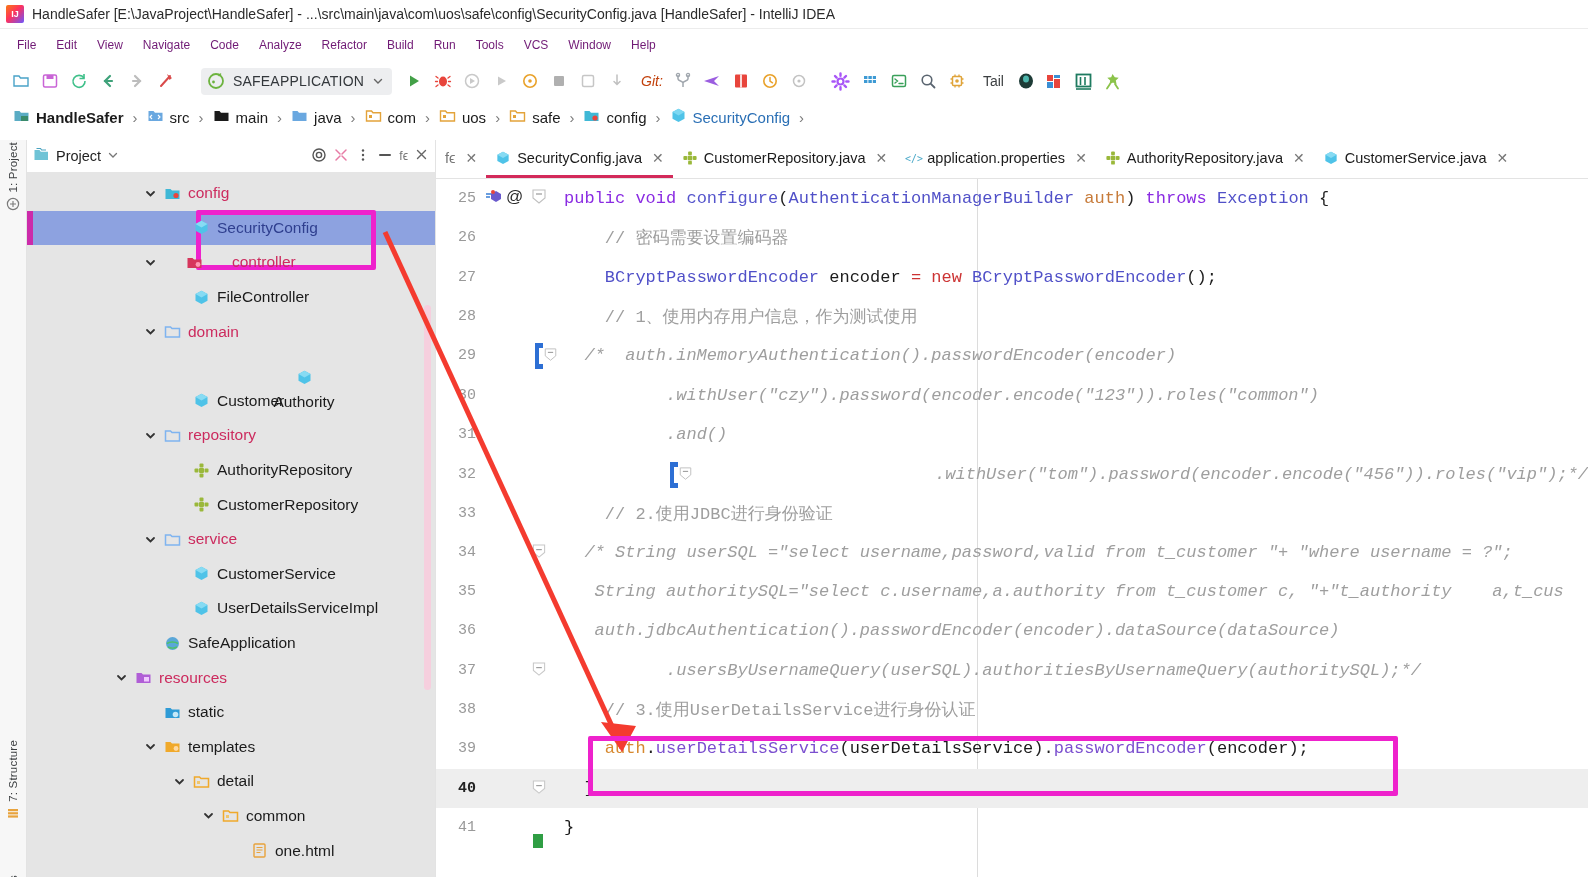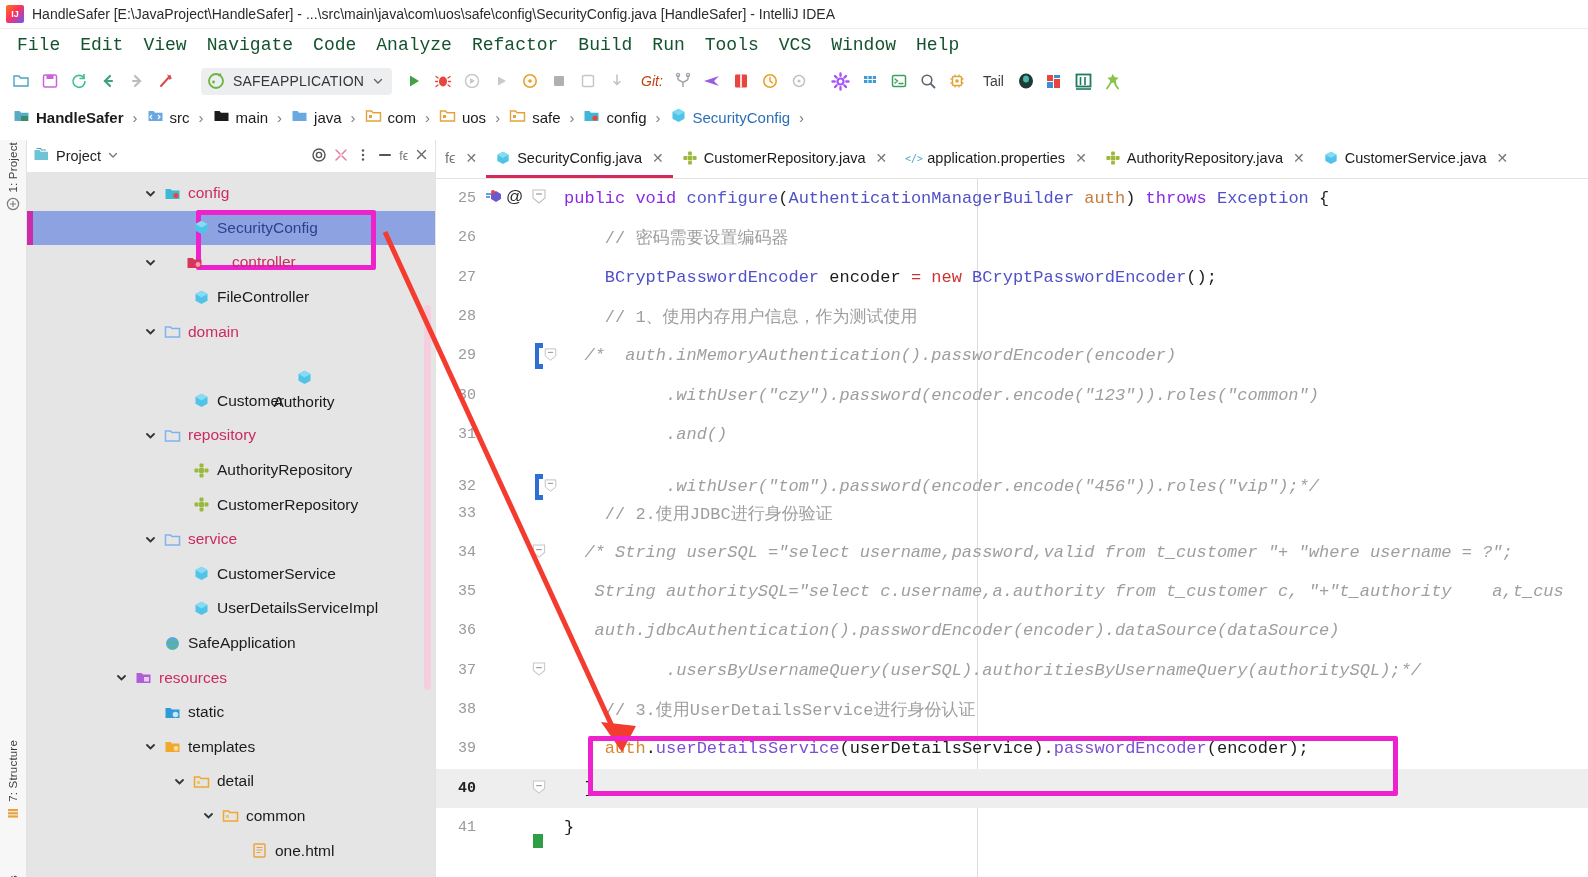--- a/index.html
+++ b/index.html
@@ -13,21 +13,21 @@
   
   #titlebar{height:28px;display:flex;align-items:center;gap:8px;padding:0 6px;background:#ffffff;border-bottom:1px solid #ececec;}
   #titlebar .app-icon{width:18px;height:18px;border-radius:2px;position:relative;overflow:hidden;
      background:linear-gradient(135deg,#f97a12 0%,#fe315d 45%,#6b57ff 100%);}
   #titlebar .app-icon::after{content:"IJ";position:absolute;left:0;top:0;right:0;bottom:0;color:#fff;font-size:9px;
      display:flex;align-items:center;justify-content:center;font-weight:bold;font-family:"Liberation Sans",sans-serif;}
   #titlebar .title-text{font-size:14px;color:#2b2b2b;white-space:nowrap;}
 
   
   #menubar{height:32px;display:flex;align-items:center;padding:0 8px;gap:2px;background:#fff;}
-  #menubar .menu-item{padding:4px 9px;font-size:18px;color:#14532d;cursor:default;white-space:nowrap;border-radius:3px;font-family:Liberation Mono, monospace;}
+  #menubar .menu-item{padding:4px 9px;font-size:12px;color:#701a75;cursor:default;white-space:nowrap;border-radius:3px;}
 
   
   #toolbar{height:40px;display:flex;align-items:center;padding:0 8px;gap:3px;background:#fff;}
   .tb{width:26px;height:26px;display:flex;align-items:center;justify-content:center;border-radius:4px;cursor:default;}
   .tb svg{display:block;}
   .tb-sep{width:10px;}
   #runconfig{display:flex;align-items:center;gap:8px;background:#edeef0;border-radius:4px;height:27px;padding:0 8px 0 6px;margin:0 6px;}
   #runconfig .rc-label{font-size:14px;color:#33373b;letter-spacing:.2px;white-space:nowrap;}
   .gitlabel{font-size:14px;color:#c2410c;margin:0 4px 0 8px;font-style:italic;}
   .taillabel{font-size:14px;color:#3c3f41;margin:0 6px 0 10px;}
@@ -757,21 +757,21 @@
         <div class="codeline" style="top: 196.5px;">
           <div class="gutter-num">30</div>
           <div class="gutter-ico"></div>
           <div class="codetext">          <span class="cmt-i">.withUser("czy").password(encoder.encode("123")).roles("common")</span></div>
         </div>
         <div class="codeline" style="top: 235.8px;">
           <div class="gutter-num">31</div>
           <div class="gutter-ico"></div>
           <div class="codetext">          <span class="cmt-i">.and()</span></div>
         </div>
-        <div class="codeline" style="top: 288px;">
+        <div class="codeline" style="top: 276px; justify-content: space-between;">
           <div class="gutter-num">32</div>
           <div class="gutter-ico">
             <span style="position:absolute;left:56px;top:6px;"><svg width="18" height="28" viewBox="0 0 18 28">
                 <path d="M11 1H3v26h8v-5H7V6h4z" fill="#2d6fd4"></path>
               </svg></span>
             <span style="position:absolute;left:68px;top:12px;"><svg width="13" height="14" viewBox="0 0 14 16">
                 <path d="M1 1h12v8l-6 5-6-5z" fill="#fff" stroke="#c0c0c0" stroke-width="1.1"></path>
                 <path d="M4 5h6" stroke="#999" stroke-width="1.2"></path>
               </svg></span>
           </div>

